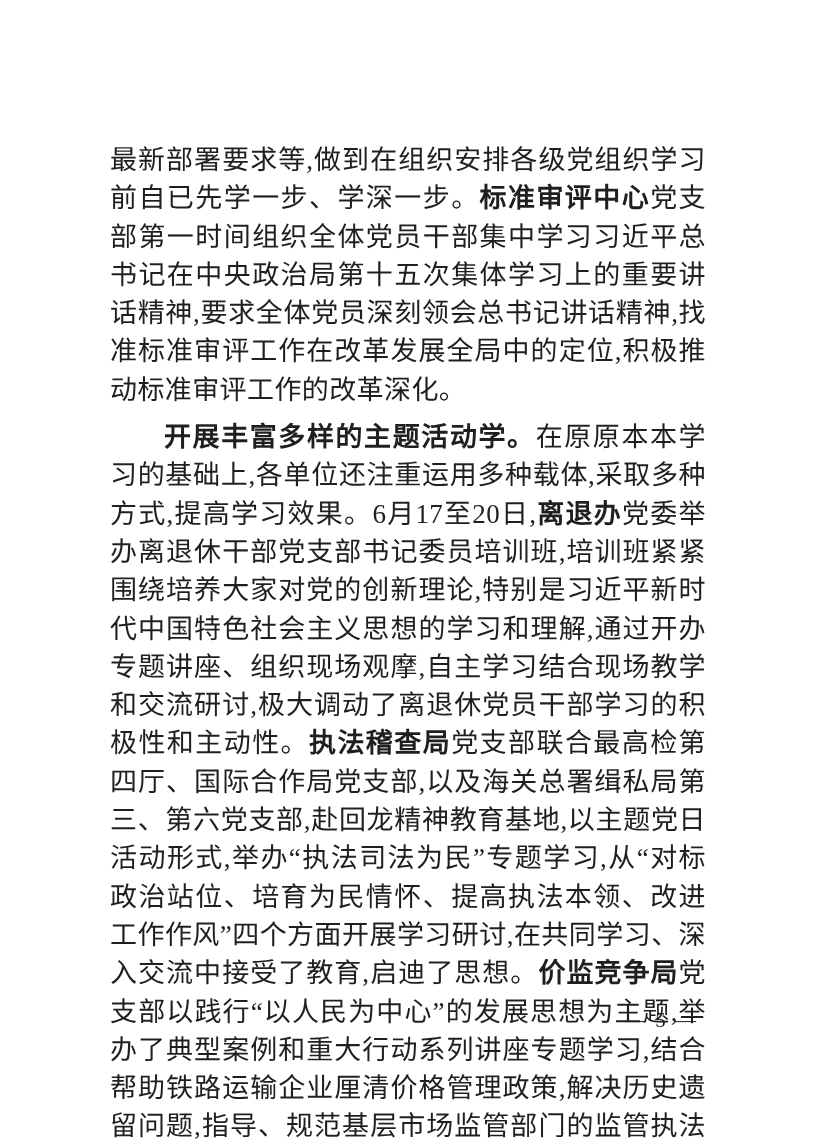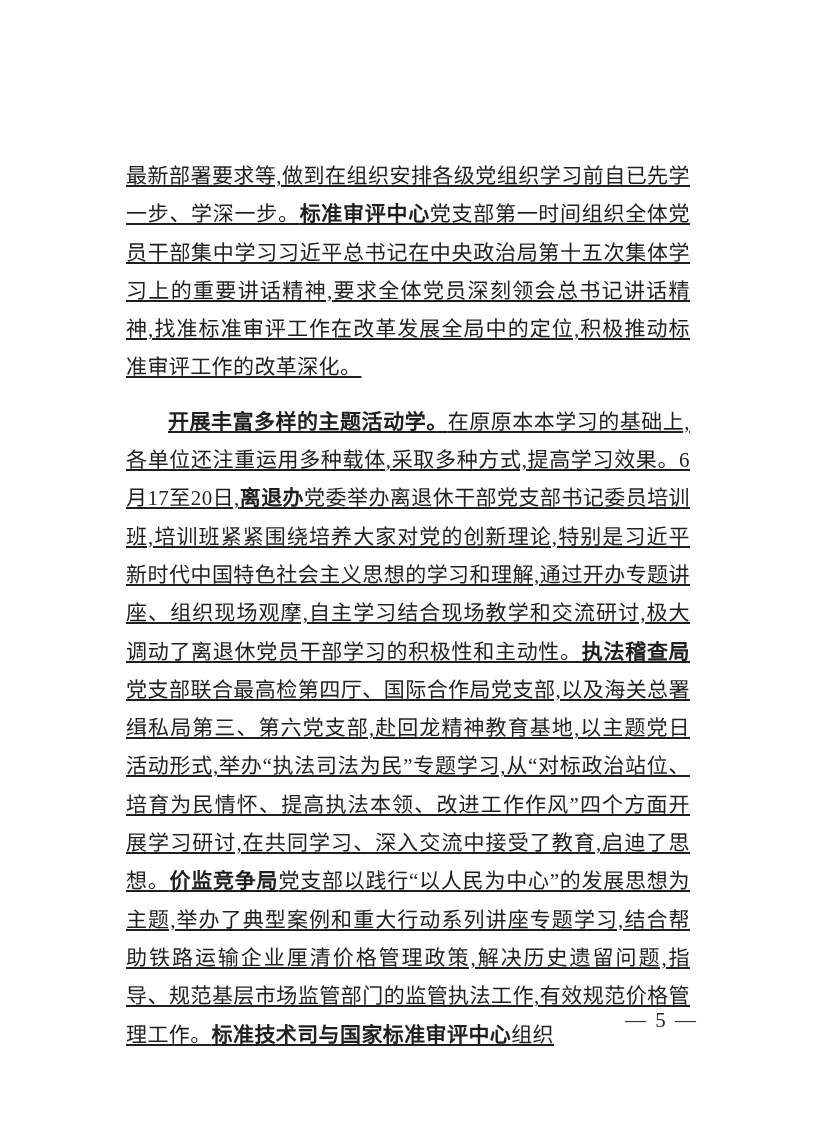--- a/index.html
+++ b/index.html
@@ -17,28 +17,27 @@
     font-family: "Liberation Serif", "DejaVu Serif", serif;
     color: #1f1f1f;
   }
   .text-block {
     position: absolute;
     left: 110px;
     top: 141px;
     width: 596px;
   }
   .text-block p {
-    margin: 16px;
-    font-size: 21px;
+    margin: 0;
+    font-size: 27px;
     line-height: 38.3px;
     text-align: justify;
     text-justify: inter-ideograph;
     letter-spacing: 0.4px;
     word-break: break-all;
-    text-decoration: underline;
   }
   .text-block p.indent {
     text-indent: 2em;
   }
   .text-block p + p {
     margin-top: 9px;
   }
   .run-bold {
     font-weight: 700;
   }

